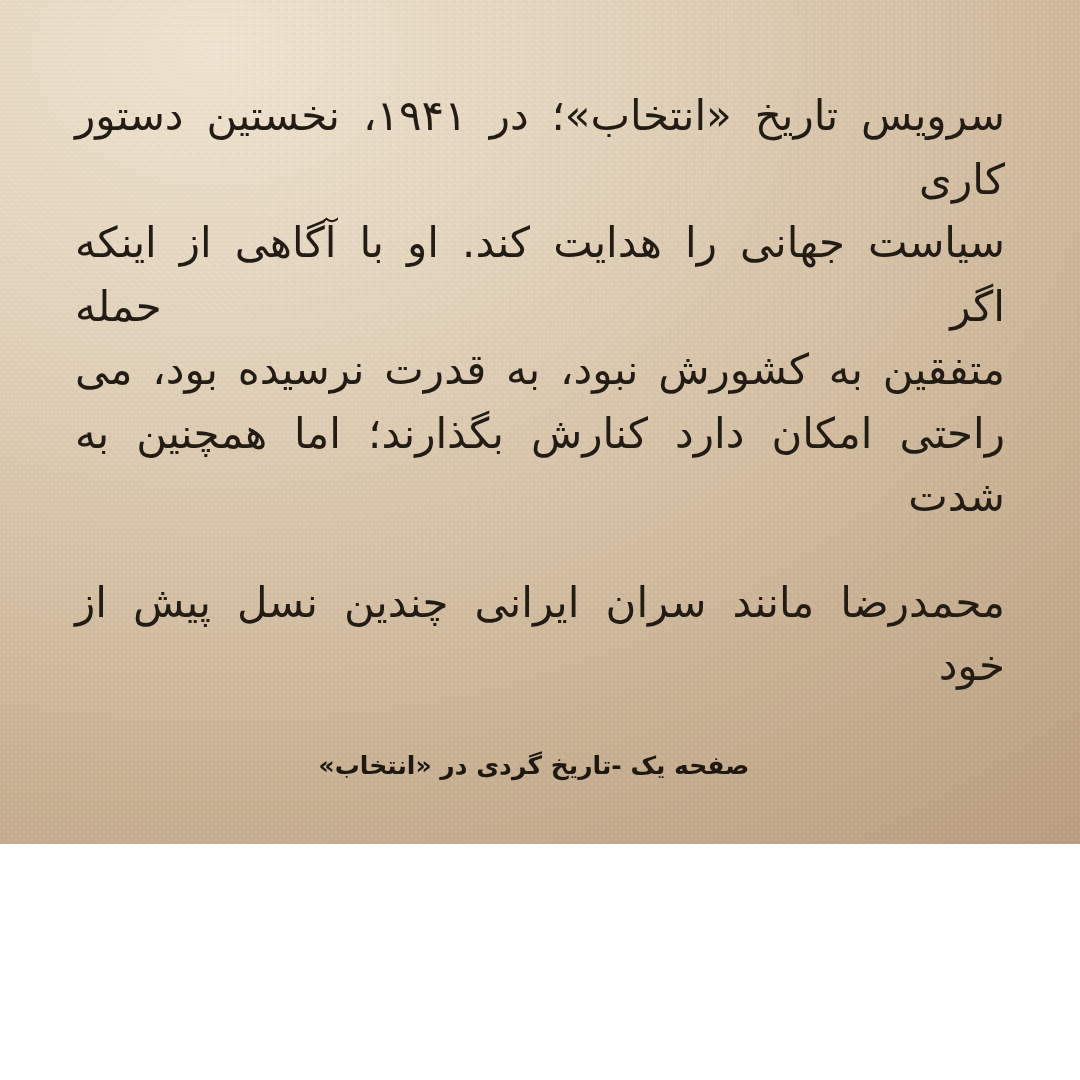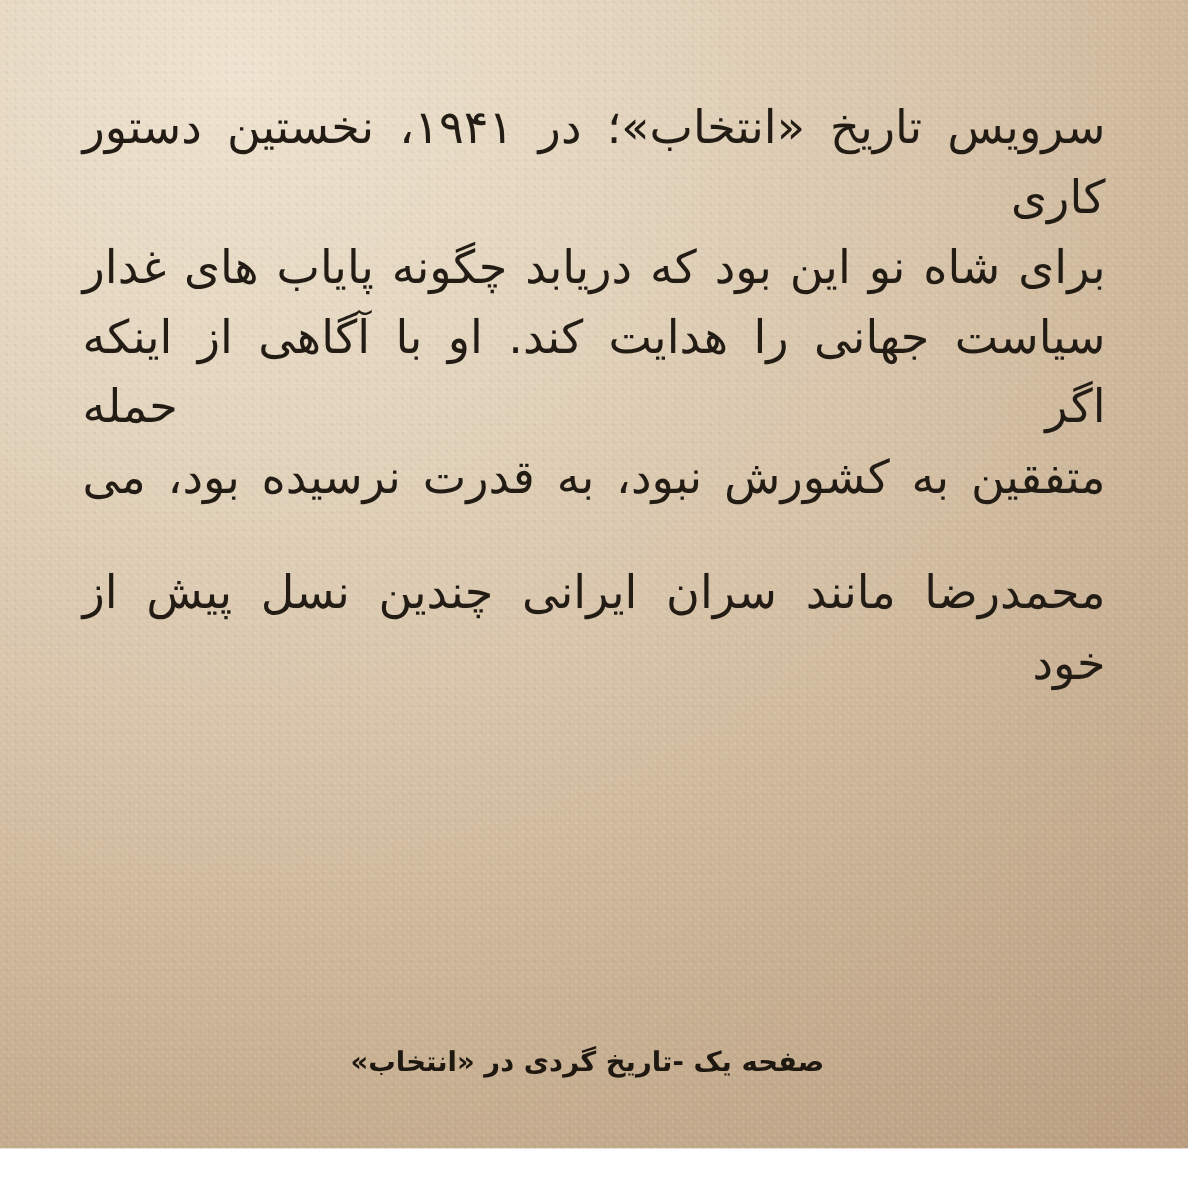--- a/index.html
+++ b/index.html
@@ -5,21 +5,21 @@
   html, body {
     margin: 0;
     padding: 0;
     width: 1080px;
     height: 1080px;
     overflow: hidden;
   }
   .page {
     position: relative;
     width: 1080px;
-    height: 1044px;
+    height: 844px;
     
     background-image:
       radial-gradient(rgba(255,255,255,0.11) 1px, transparent 1.6px),
       radial-gradient(rgba(255,255,255,0.08) 1px, transparent 1.6px),
       radial-gradient(rgba(104,74,46,0.06) 1px, transparent 1.6px),
       radial-gradient(125% 120% at 20% 6%, #eee3d0 0%, #e2d3bc 28%, #d5c1a6 52%, #c7af91 75%, #ba9e81 100%);
     background-size: 8px 8px, 8px 8px, 8px 8px, 100% 100%;
     background-position: 0 0, 4px 4px, 2px 6px, 0 0;
     font-family: "DejaVu Sans", sans-serif;
   }
@@ -58,23 +58,23 @@
 </style>
 </head>
 <body>
 
 <div class="page">
 
   <div class="article">
 
     <div class="para">
       <div class="line" dir="rtl">سرویس تاریخ «انتخاب»؛ در ۱۹۴۱، نخستین دستور کاری</div>
-      <div class="line" dir="rtl">برای شاه نو این بود که دریابد چگونه پایاب های غدار</div>
       <div class="line" dir="rtl">سیاست جهانی را هدایت کند. او با آگاهی از اینکه اگر حمله</div>
       <div class="line" dir="rtl">متفقین به کشورش نبود، به قدرت نرسیده بود، می</div>
+      <div class="line" dir="rtl">راحتی امکان دارد کنارش بگذارند؛ اما همچنین به شدت</div>
     </div>
 
     <div class="para">
       <div class="line" dir="rtl">محمدرضا مانند سران ایرانی چندین نسل پیش از خود</div>
 
     </div>
 
   </div>
 
   <div class="footer" dir="rtl">صفحه یک -تاریخ گردی در «انتخاب»</div>

